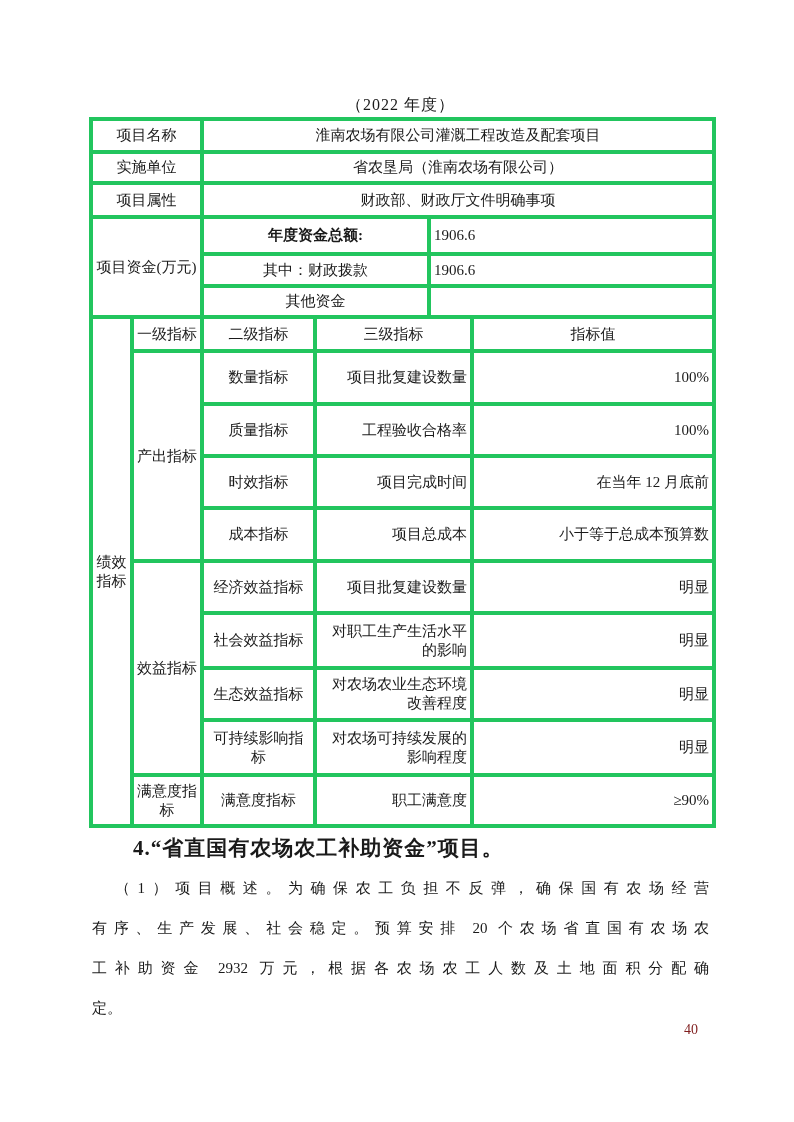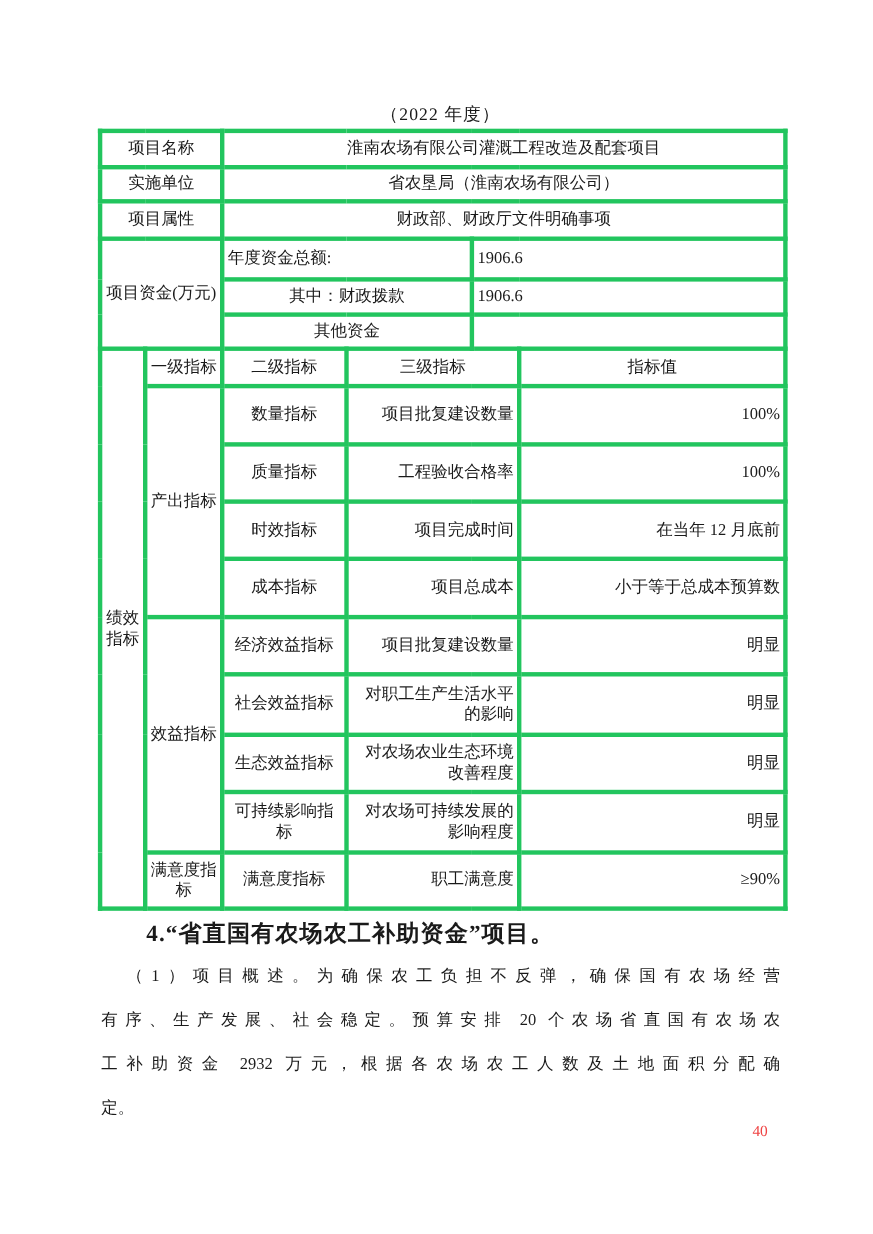--- a/index.html
+++ b/index.html
@@ -29,41 +29,41 @@
     font-size:15px;
     line-height:19px;
     padding:1px 3px;
     vertical-align:middle;
     overflow:hidden;
     word-break:break-all;
   }
   .tc{text-align:center;}
   .tl{text-align:right;padding-left:2px;font-family:Liberation Serif, serif;}
   .num{padding-right:3px;font-size:14px;}
-  .fund-left{text-align:left;padding-left:4px;}
+  .fund-left{text-align:center;padding-left:4px;font-weight:bold;}
   .side-label{line-height:23px;}
   .sec-heading{
     position:absolute;top:836px;left:133px;
     font-size:21px;font-weight:bold;line-height:24px;
     letter-spacing:1px;
   }
   .para{
     position:absolute;top:868px;left:92px;width:617px;
     font-size:15px;line-height:40px;
   }
   .pline{white-space:nowrap;}
   .pline.just{
     white-space:normal;
     text-align:justify;
     text-align-last:justify;
   }
   .pline.first{text-indent:23px;}
   .page-num{
     position:absolute;top:1022px;left:684px;
-    font-size:14px;color:#ef4444;
+    font-size:14px;color:#7f1d1d;
   }
 </style>
 </head>
 <body>
 
 <div class="page">
 
   <div class="doc-title">（2022 年度）</div>
 
   <table class="main-table">

